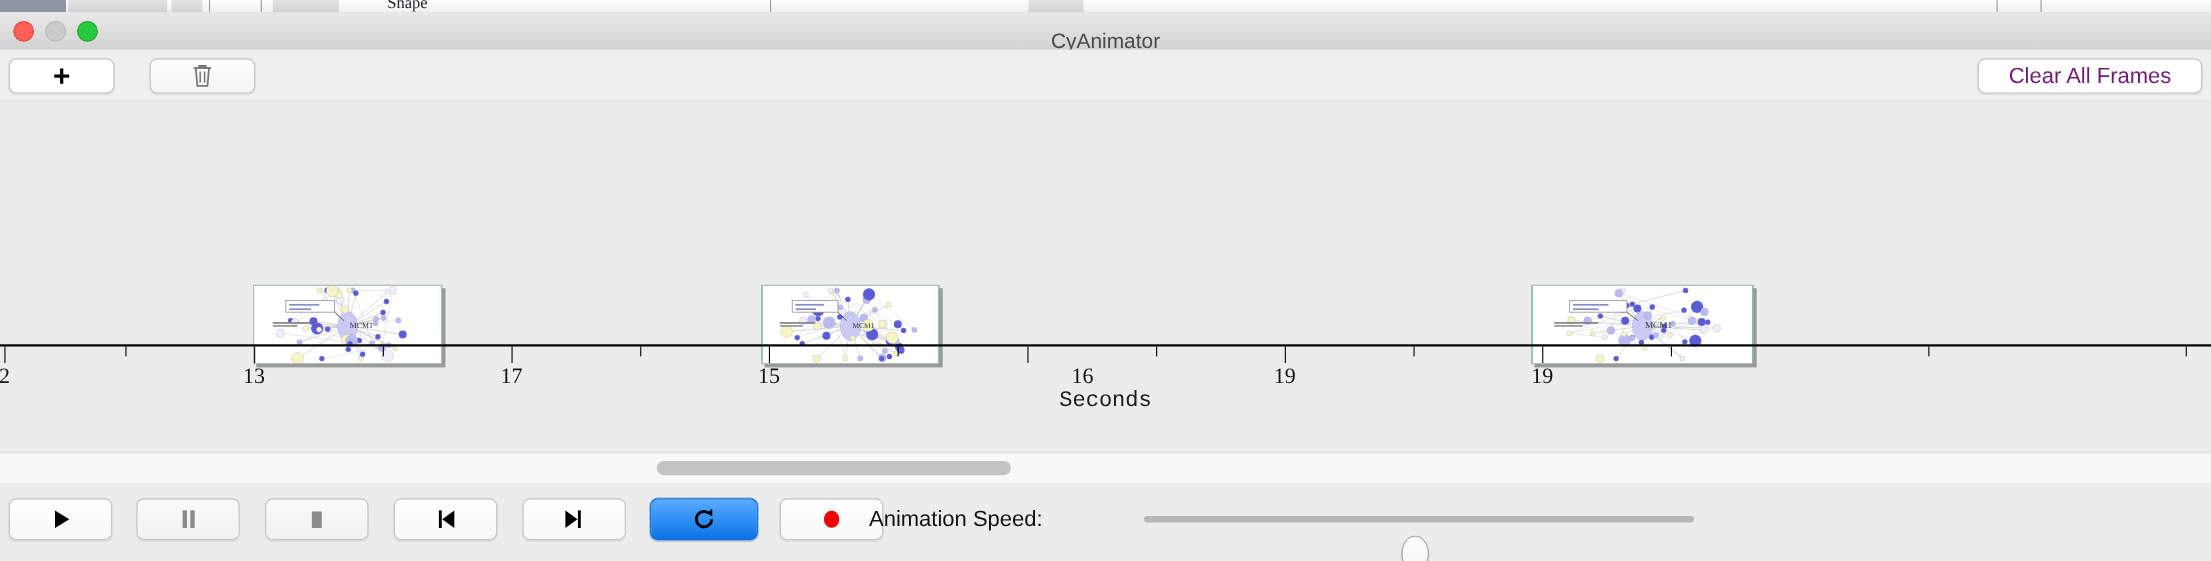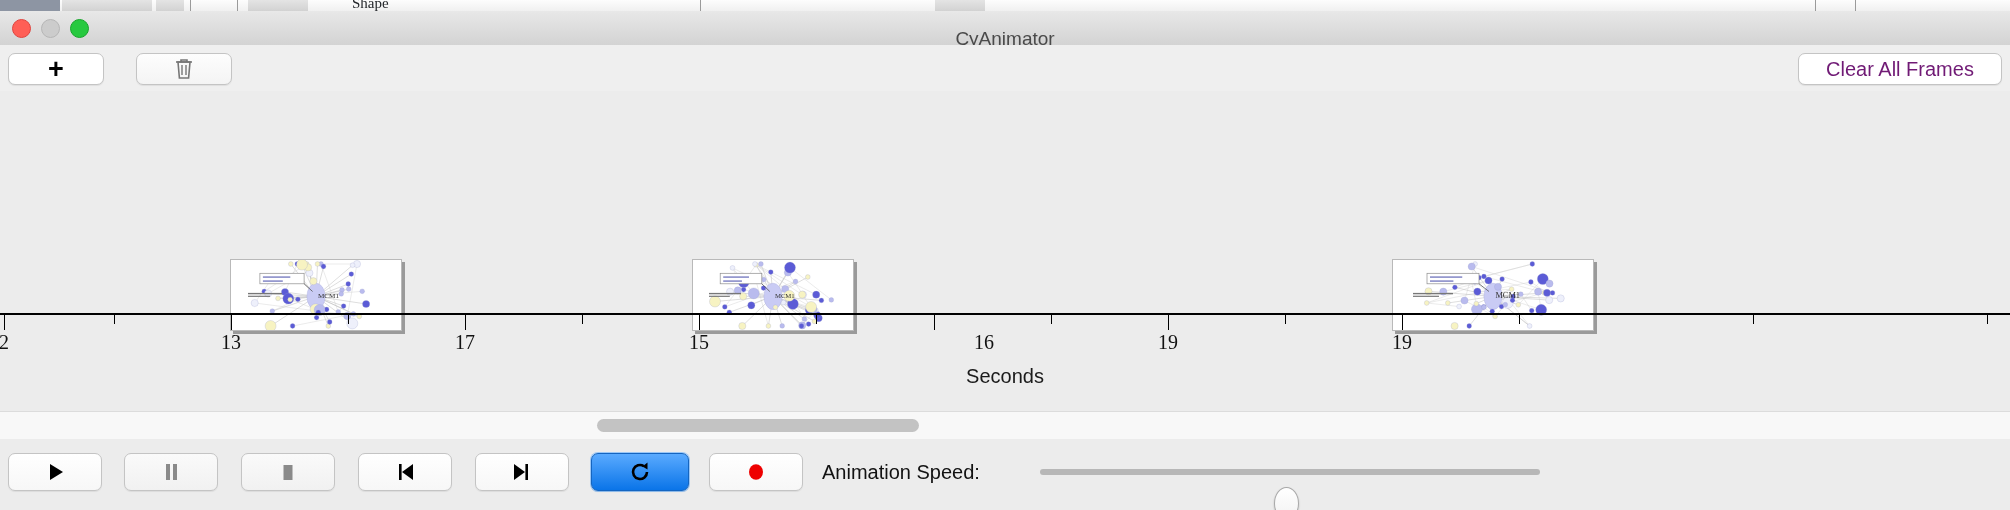--- a/index.html
+++ b/index.html
@@ -46,21 +46,21 @@
   .plus{font-size:27px;font-weight:700;color:#000;line-height:1;}
   .trash svg{display:block;}
 
   
   .timeline{position:absolute;left:0;top:91px;width:2010px;height:320px;background:#ececec;overflow:hidden;}
   .axis-line{position:absolute;left:0;top:222px;width:2010px;height:2px;background:#000;}
   .tick{position:absolute;top:224px;width:1px;height:15px;background:#000;}
   .tick.minor{height:9px;}
   .tick-label{position:absolute;top:240px;font-size:20px;color:#111;
     font-family:"Liberation Serif",serif;transform:translateX(-50%);white-space:nowrap;}
-  .axis-title{position:absolute;top:274px;width:2010px;text-align:center;font-size:20px;color:#1a1a1a;}
+  .axis-title{position:absolute;top:262px;width:2010px;text-align:center;font-size:20px;color:#1a1a1a;font-family:Liberation Mono, monospace;}
 
   
   .frame{position:absolute;background:#22c55e;border:1px solid #b9b9b9;
     box-shadow:3px 3px 0 0 #9a9a9a;overflow:hidden;text-align:center;}
   .frame .net{position:absolute;inset:0;}
 
   
   .scrollrow{position:absolute;left:0;top:411px;width:2010px;height:28px;
     background:#f8f8f8;border-top:1px solid #dcdcdc;border-bottom:1px solid #c3c3c3;}
   .scrollthumb{position:absolute;top:7px;height:13px;border-radius:7px;background:#c3c3c3;}
@@ -539,19 +539,19 @@
           </span>
         </div>
         <div class="cbtn" style="left: 709px; width: 94px;">
           <span style="display: flex;">
             <svg width="22" height="22" viewBox="0 0 22 22">
               <ellipse cx="11" cy="11" rx="7" ry="7.8" fill="#ee0000"></ellipse>
             </svg>
           </span>
         </div>
       </div>
-    <div class="speed-label" id="speed-label" style="left: 822px;">Animation Speed:</div>
+    <div class="speed-label" id="speed-label" style="left: 790px;">Animation Speed:</div>
     <div class="slider-track" id="speed-track" style="left: 1040px; width: 500px;">
       <div class="slider-thumb" id="speed-thumb" style="left: 234px;"></div>
     </div>
   </div>
 
 </div>
 
 </body></html>

